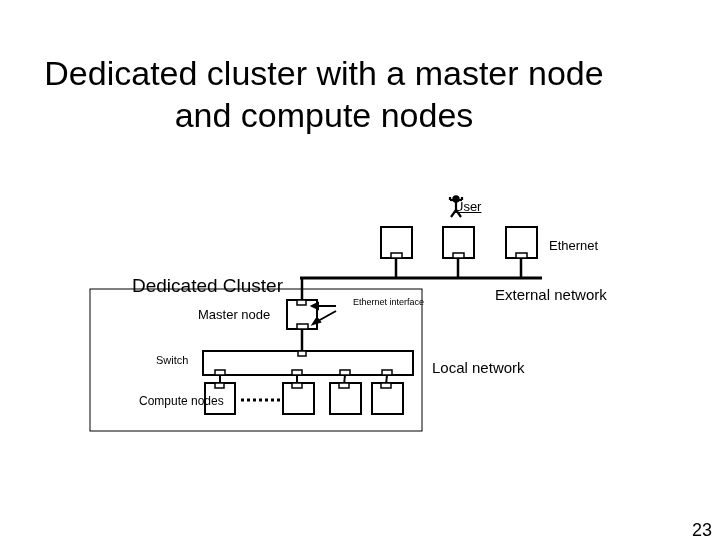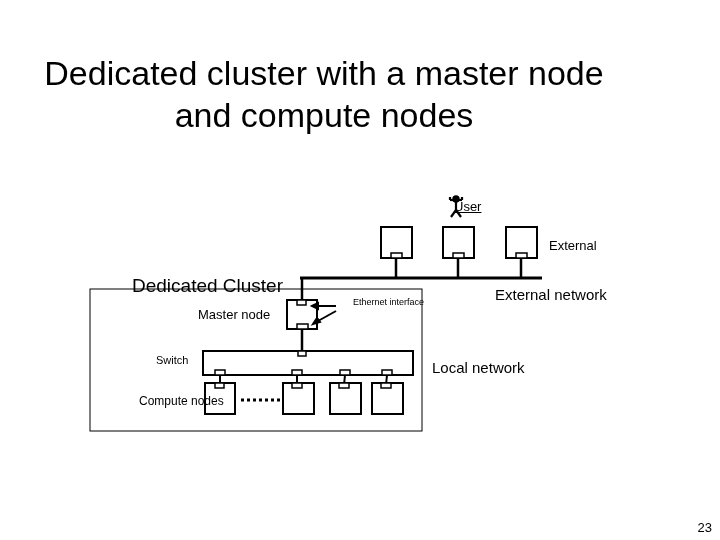--- a/index.html
+++ b/index.html
@@ -2,21 +2,21 @@
 <html><head>
 <meta charset="utf-8">
 <style>
   html, body { margin: 0; padding: 0; background: #ffffff; }
   body { width: 720px; height: 540px; position: relative; overflow: hidden;
          font-family: "Liberation Sans", sans-serif; color: #000; }
   .title { position: absolute; left: 0; top: 52px; width: 648px; text-align: center;
            font-size: 34px; line-height: 42px; }
   .lbl { position: absolute; white-space: nowrap; }
   svg { position: absolute; left: 0; top: 0; }
-  .page-num { position: absolute; right: 8px; top: 520px; font-size: 13px; }
+  .page-num { position: absolute; right: 8px; top: 520px; font-size: 18px; }
 </style>
 </head>
 <body>
 
 <div class="title">
   <div>Dedicated cluster with a master node</div>
   <div>and compute nodes</div>
 </div>
 
 <svg width="720" height="540">
@@ -93,21 +93,21 @@
     <rect x="382" y="370" width="10" height="5" fill="#fff" stroke="#000" stroke-width="1.5"></rect>
     <line x1="387" y1="375" x2="386" y2="385" stroke="#000" stroke-width="2"></line>
     <rect x="372" y="383" width="31" height="31" fill="#fff" stroke="#000" stroke-width="2"></rect>
     <rect x="381" y="383" width="10" height="5" fill="#fff" stroke="#000" stroke-width="1.5"></rect>
   </g>
 
   <line x1="241" y1="400" x2="282" y2="400" stroke="#000" stroke-width="3" stroke-dasharray="3,3"></line>
 </svg>
 
 <div class="lbl" style="left:454px; top:199px; font-size:13px;text-decoration:underline;">User</div>
-<div class="lbl" style="left:549px; top:238px; font-size:13px;">External</div>
+<div class="lbl" style="left:549px; top:238px; font-size:13px;">Ethernet</div>
 <div class="lbl" style="left:463px; top:286px; font-size:15px;margin-left:32px;">External network</div>
 <div class="lbl" style="left:132px; top:275px; font-size:19px;">Dedicated Cluster</div>
 <div class="lbl" style="left:198px; top:301px; font-size:13px;margin-top:6px;">Master node</div>
 <div class="lbl" style="left:336px; top:297px; font-size:9px;padding-left:17px;">Ethernet interface</div>
 <div class="lbl" style="left:156px; top:354px; font-size:11px;">Switch</div>
 <div class="lbl" style="left:432px; top:359px; font-size:15px;">Local network</div>
 <div class="lbl" style="left:97px; top:394px; font-size:12px;margin-left:42px;">Compute nodes</div>
 
 <div class="page-num">23</div>
 

